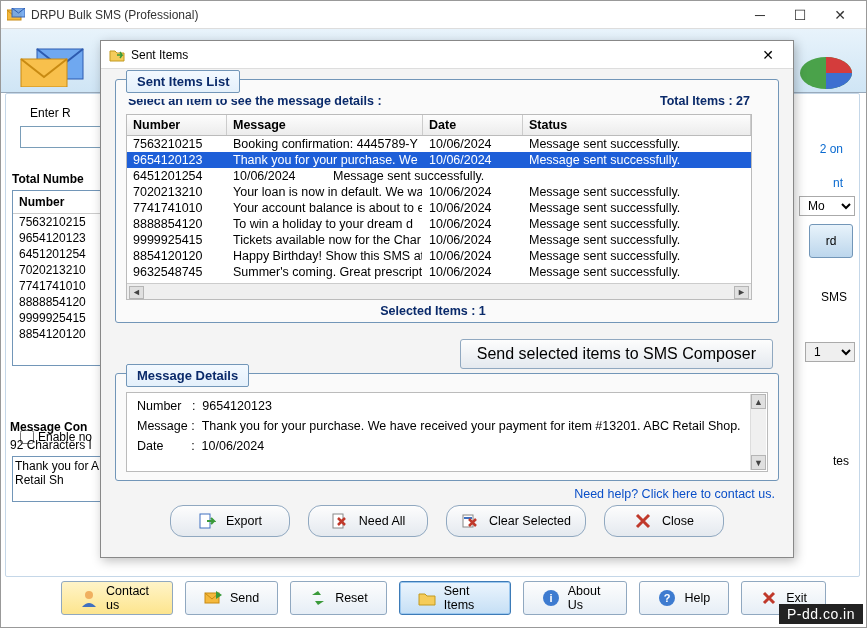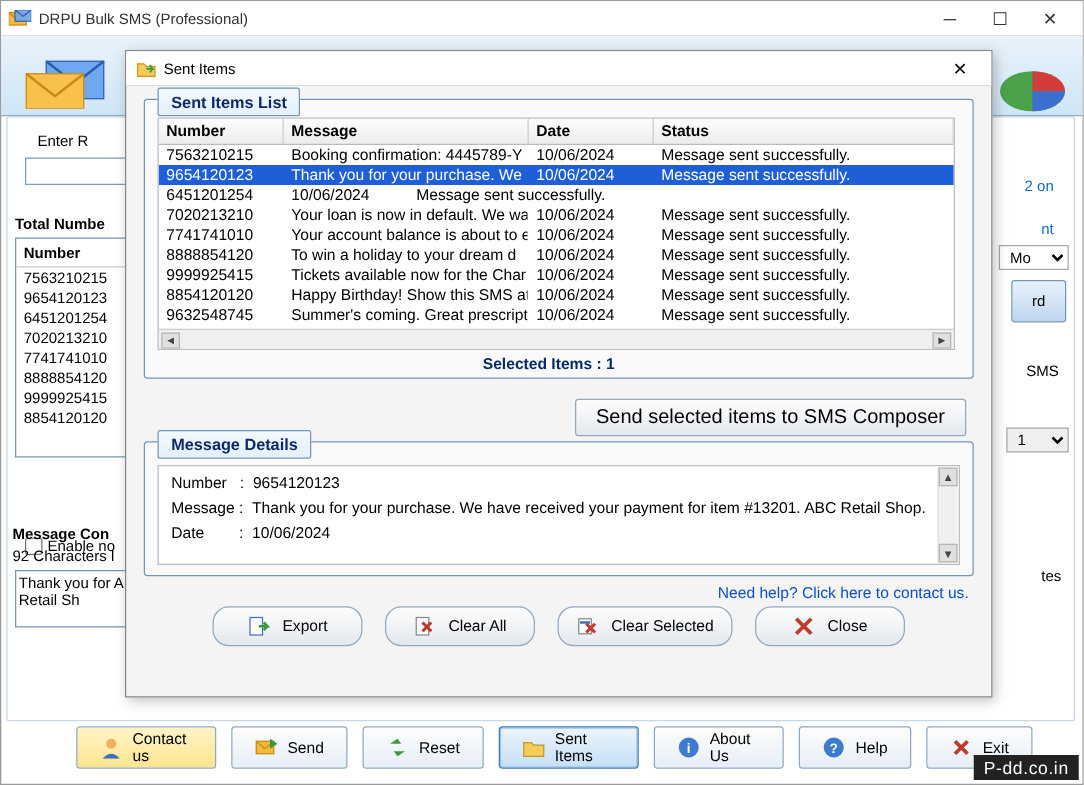--- a/index.html
+++ b/index.html
@@ -50,21 +50,21 @@
 .modal { position: absolute; top: 40px; left: 100px; width: 694px; height: 518px; background: #f4f4f4; border: 1px solid #888; box-shadow: 2px 3px 10px rgba(0,0,0,.25); }
 .modal-titlebar { height: 28px; background: #fff; display: flex; align-items: center; padding: 0 8px; border-bottom: 1px solid #ddd; }
 .modal-titlebar .micon { width: 16px; height: 16px; margin-right: 6px; }
 .modal-titlebar .mtitle { font-size: 12px; flex: 1; }
 .modal-close { width: 34px; height: 24px; display:flex; align-items:center; justify-content:center; font-size: 14px; cursor: pointer; }
 
 .modal-body { padding: 10px 14px 0 14px; }
 
 .section-title { display: inline-block; font-weight: bold; font-size: 13px; color: #0a2a6a; border: 1px solid #7296b8; background: linear-gradient(#f3f9ff,#e4f0fb); padding: 3px 10px; border-radius: 2px; margin-bottom: 6px; }
 
-.list-frame { border: 1px solid #7296b8; border-radius: 3px; padding: 8px 4px 4px 0; background: #fafafa; margin-bottom: 10px; position: relative; }
+.list-frame { border: 1px solid #7296b8; border-radius: 3px; padding: 8px 16px 4px 0; background: #fafafa; margin-bottom: 10px; position: relative; }
 .list-selectline { display: flex; justify-content: space-between; padding: 0 12px 6px 12px; font-size: 12.5px; font-weight: bold; color: #0a2a6a; }
 
 .grid { margin: 0 10px; border: 1px solid #bbb; background: #fff; height: 186px; overflow: hidden; position: relative; }
 .grid-inner { height: 168px; overflow: hidden; }
 .ghdr { display: flex; background: linear-gradient(#fdfdfd,#ececec); border-bottom: 1px solid #bbb; font-size: 12.5px; font-weight: bold; }
 .ghdr > div { padding: 3px 6px; border-right: 1px solid #ccc; }
 .grow { display: flex; font-size: 12.5px; }
 .grow > div { padding: 1px 6px; border-right: 1px solid transparent; white-space: nowrap; overflow: hidden; text-overflow: clip; }
 .grow.selected { background: #1e5fd8; color: #fff; }
 .col-num { width: 100px; flex-shrink: 0; }
@@ -247,20 +247,24 @@
     <div class="modal-close">✕</div>
   </div>
 
   <div class="modal-body">
 
     <div class="list-frame">
       <div style="position:absolute; top:-10px; left:10px; background:#fafafa; padding:0;">
         <span class="section-title">Sent Items List</span>
       </div>
       <div style="height:6px;"></div>
+      <div class="list-selectline">
+        <span>Select an item to see the message details :</span>
+        <span>Total Items : 27</span>
+      </div>
 
       <div class="grid">
         <div class="grid-inner">
           <div class="ghdr">
             <div class="col-num">Number</div>
             <div class="col-msg">Message</div>
             <div class="col-date">Date</div>
             <div class="col-status">Status</div>
           </div>
           <div id="grid-rows">
@@ -362,21 +366,21 @@
           </span>
         <span>Export</span>
       </div>
       <div class="m-btn">
         <span>
             <svg width="18" height="18" viewBox="0 0 18 18">
               <rect x="2" y="2" width="10" height="14" fill="#fff" stroke="#888"></rect>
               <path d="M7 6 L14 13 M14 6 L7 13" stroke="#c0392b" stroke-width="2.5"></path>
             </svg>
           </span>
-        <span>Clear All</span>
+        <span>Need All</span>
       </div>
       <div class="m-btn" style="width:140px;">
         <span>
             <svg width="18" height="18" viewBox="0 0 18 18">
               <rect x="2" y="3" width="10" height="12" fill="#fff" stroke="#888"></rect>
               <rect x="3" y="5" width="8" height="2" fill="#4070c0"></rect>
               <path d="M8 7 L15 14 M15 7 L8 14" stroke="#c0392b" stroke-width="2.5"></path>
             </svg>
           </span>
         <span>Clear Selected</span>

